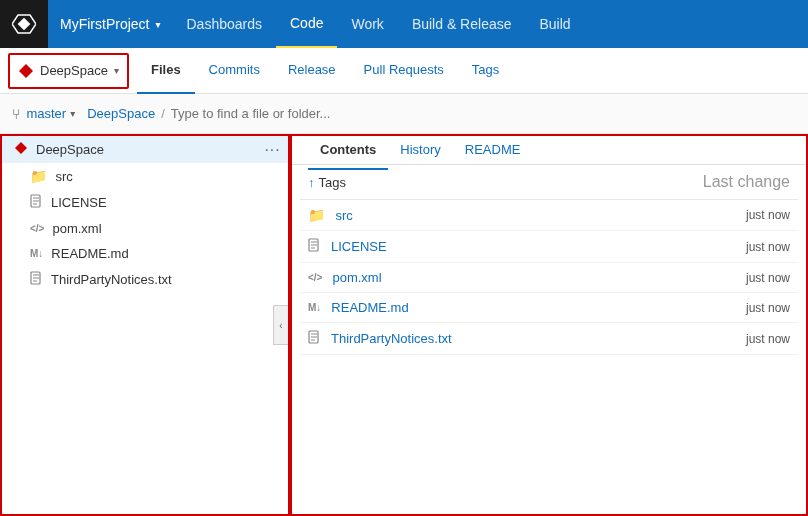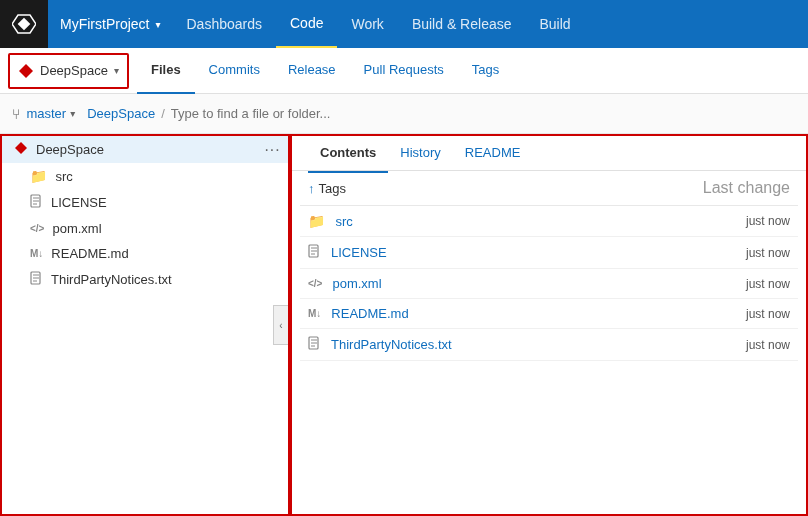--- a/index.html
+++ b/index.html
@@ -199,21 +199,21 @@
       display: flex;
       flex-direction: column;
     }
 
     
     .content-tabs {
       display: flex;
       align-items: center;
       border-bottom: 1px solid #e0e0e0;
       padding: 0 16px;
-      height: 35px;
+      height: 29px;
     }
     .content-tab {
       padding: 0 12px;
       height: 40px;
       display: flex;
       align-items: center;
       cursor: pointer;
       font-size: 13px;
       color: #106ebe;
       border-bottom: 2px solid transparent;

